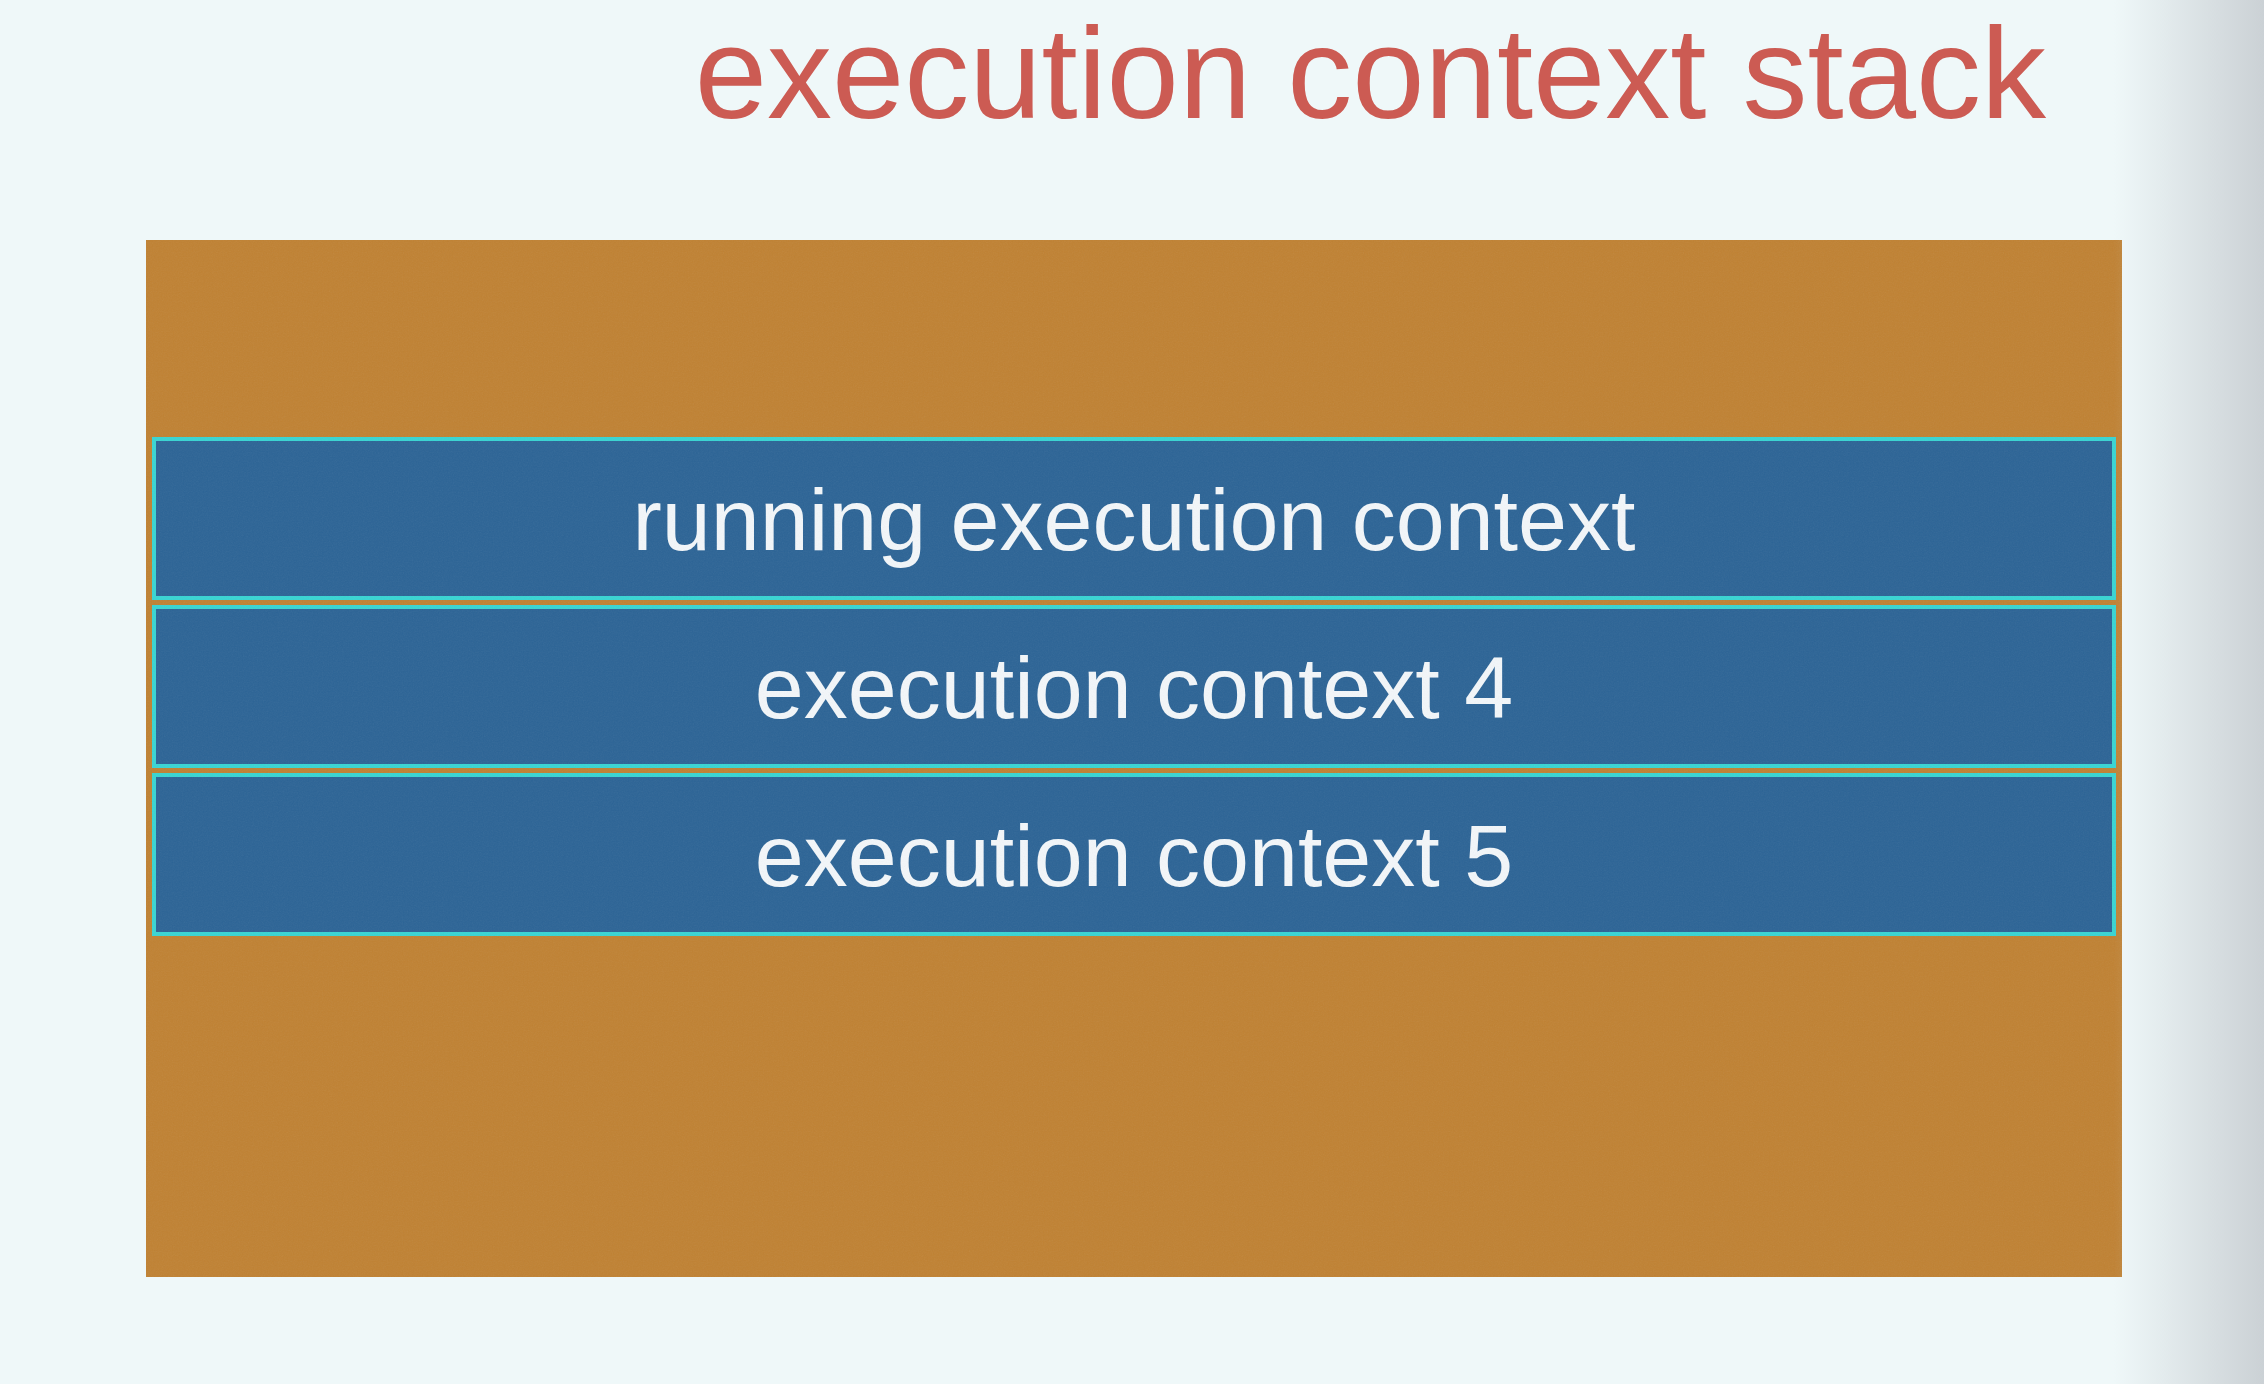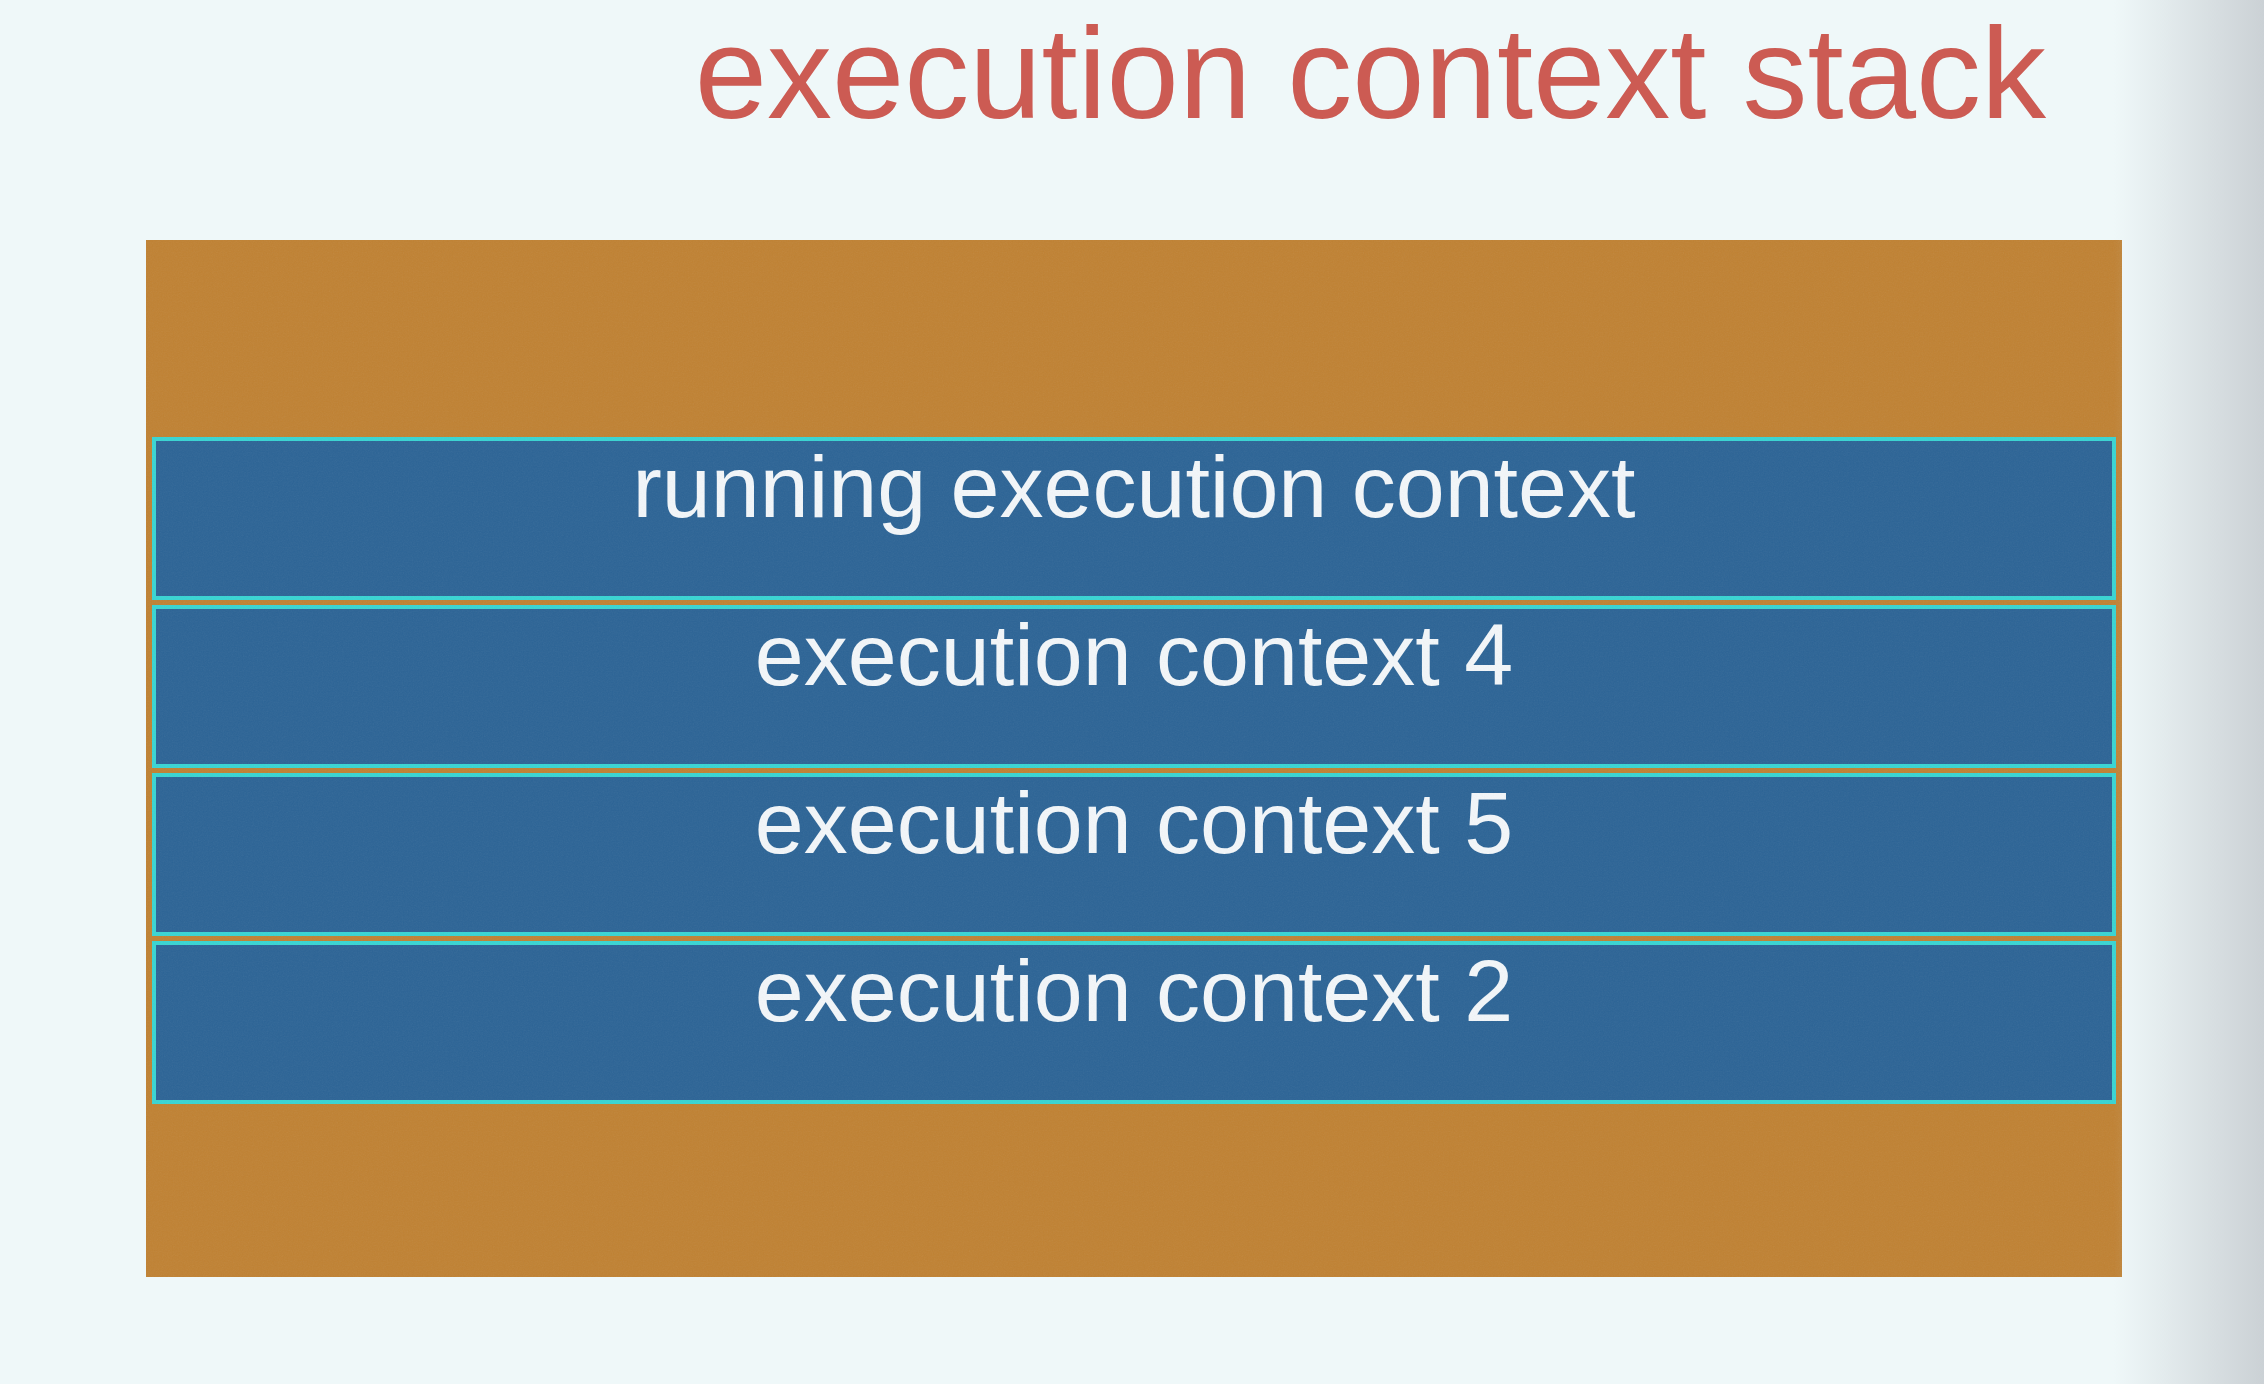--- a/index.html
+++ b/index.html
@@ -52,21 +52,21 @@
     padding: 197px 6px 5px 6px;
   }
 
   .row {
     box-sizing: border-box;
     height: 163px;
     margin-bottom: 5px;
     background: #2C6496;
     border: 4px solid #38D5D3;
     display: flex;
-    align-items: flex-start;
+    align-items: center;
     justify-content: center;
   }
   .row:last-child { margin-bottom: 0; }
 
   .row-label {
     color: #F3F7FA;
     font-size: 88px;
     font-weight: 300;
     line-height: 1;
     white-space: nowrap;
@@ -92,23 +92,20 @@
 <div class="stack">
   <div class="row">
     <span class="row-label">running execution context</span>
   </div>
   <div class="row">
     <span class="row-label">execution context 4</span>
   </div>
   <div class="row">
     <span class="row-label">execution context 5</span>
   </div>
-  <div class="row">
-    <span class="row-label">execution context 2</span>
-  </div>
 
   <svg class="texture" xmlns="http://www.w3.org/2000/svg">
     <filter id="grain">
       <feTurbulence type="fractalNoise" baseFrequency="0.8" numOctaves="2" stitchTiles="stitch" result="n"></feTurbulence>
       <feColorMatrix in="n" type="saturate" values="0"></feColorMatrix>
       <feComponentTransfer>
         <feFuncA type="linear" slope="0.16" intercept="0"></feFuncA>
       </feComponentTransfer>
       <feComposite operator="in" in2="SourceGraphic"></feComposite>
     </filter>

